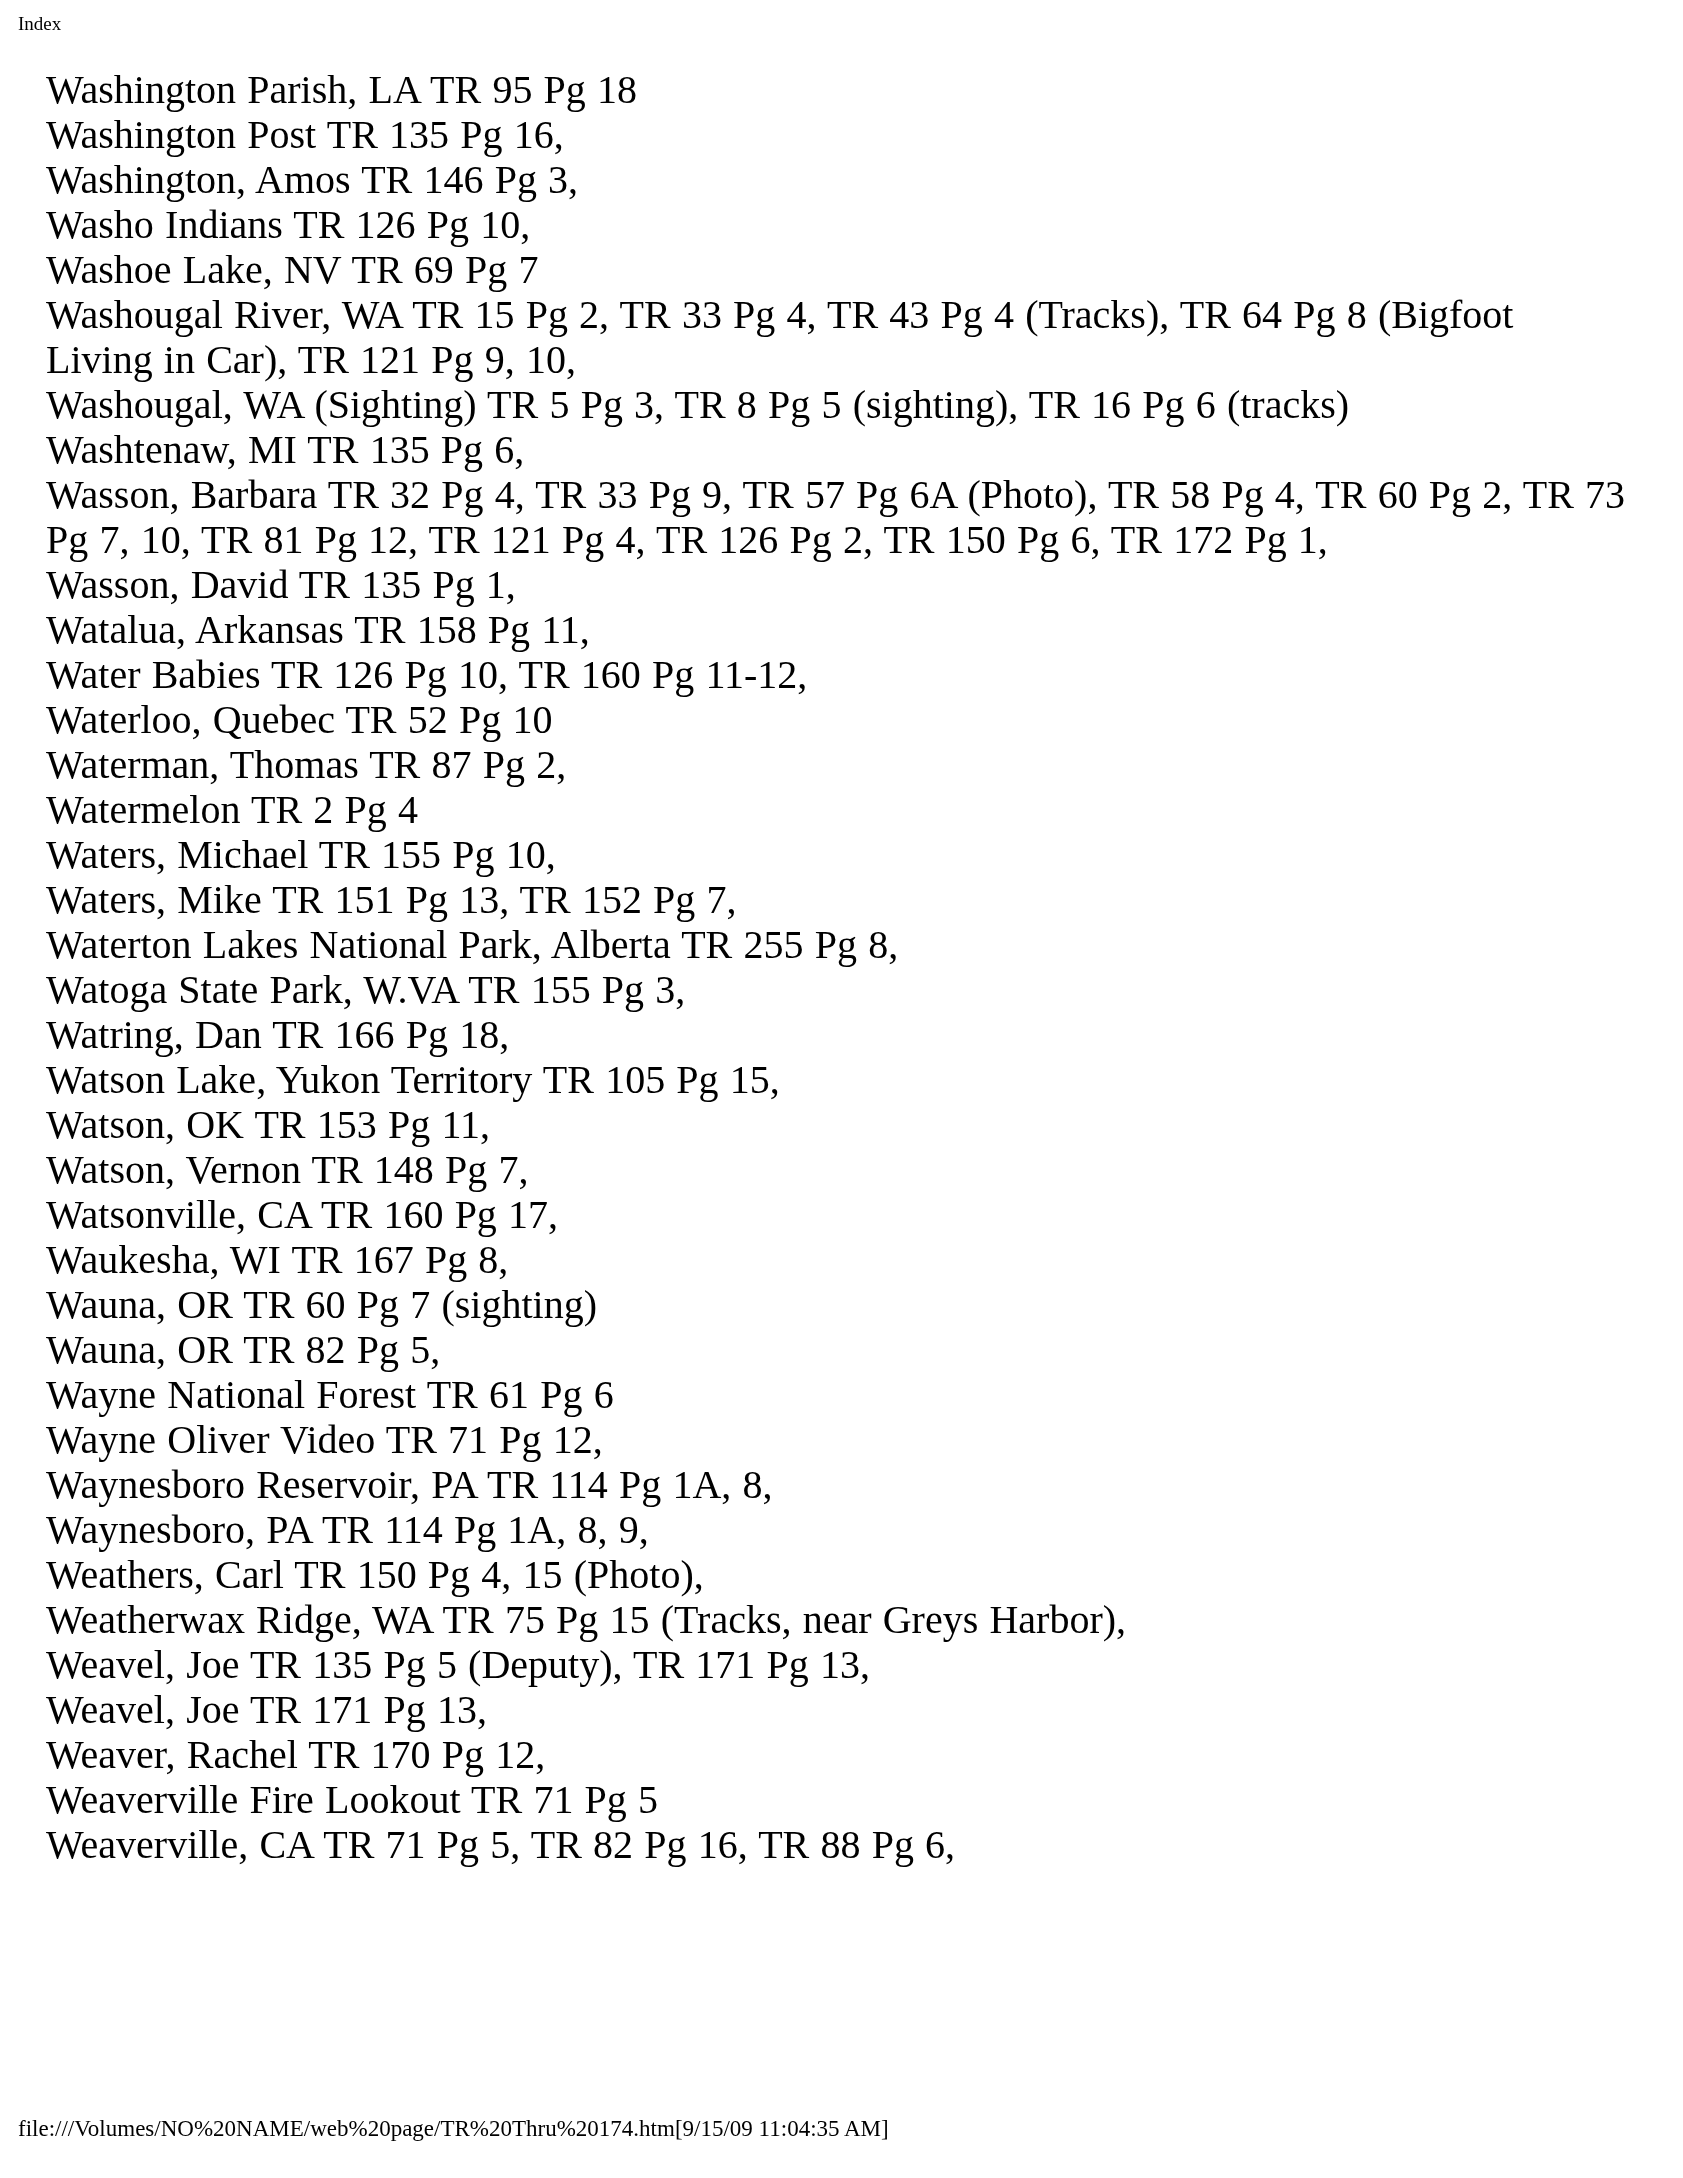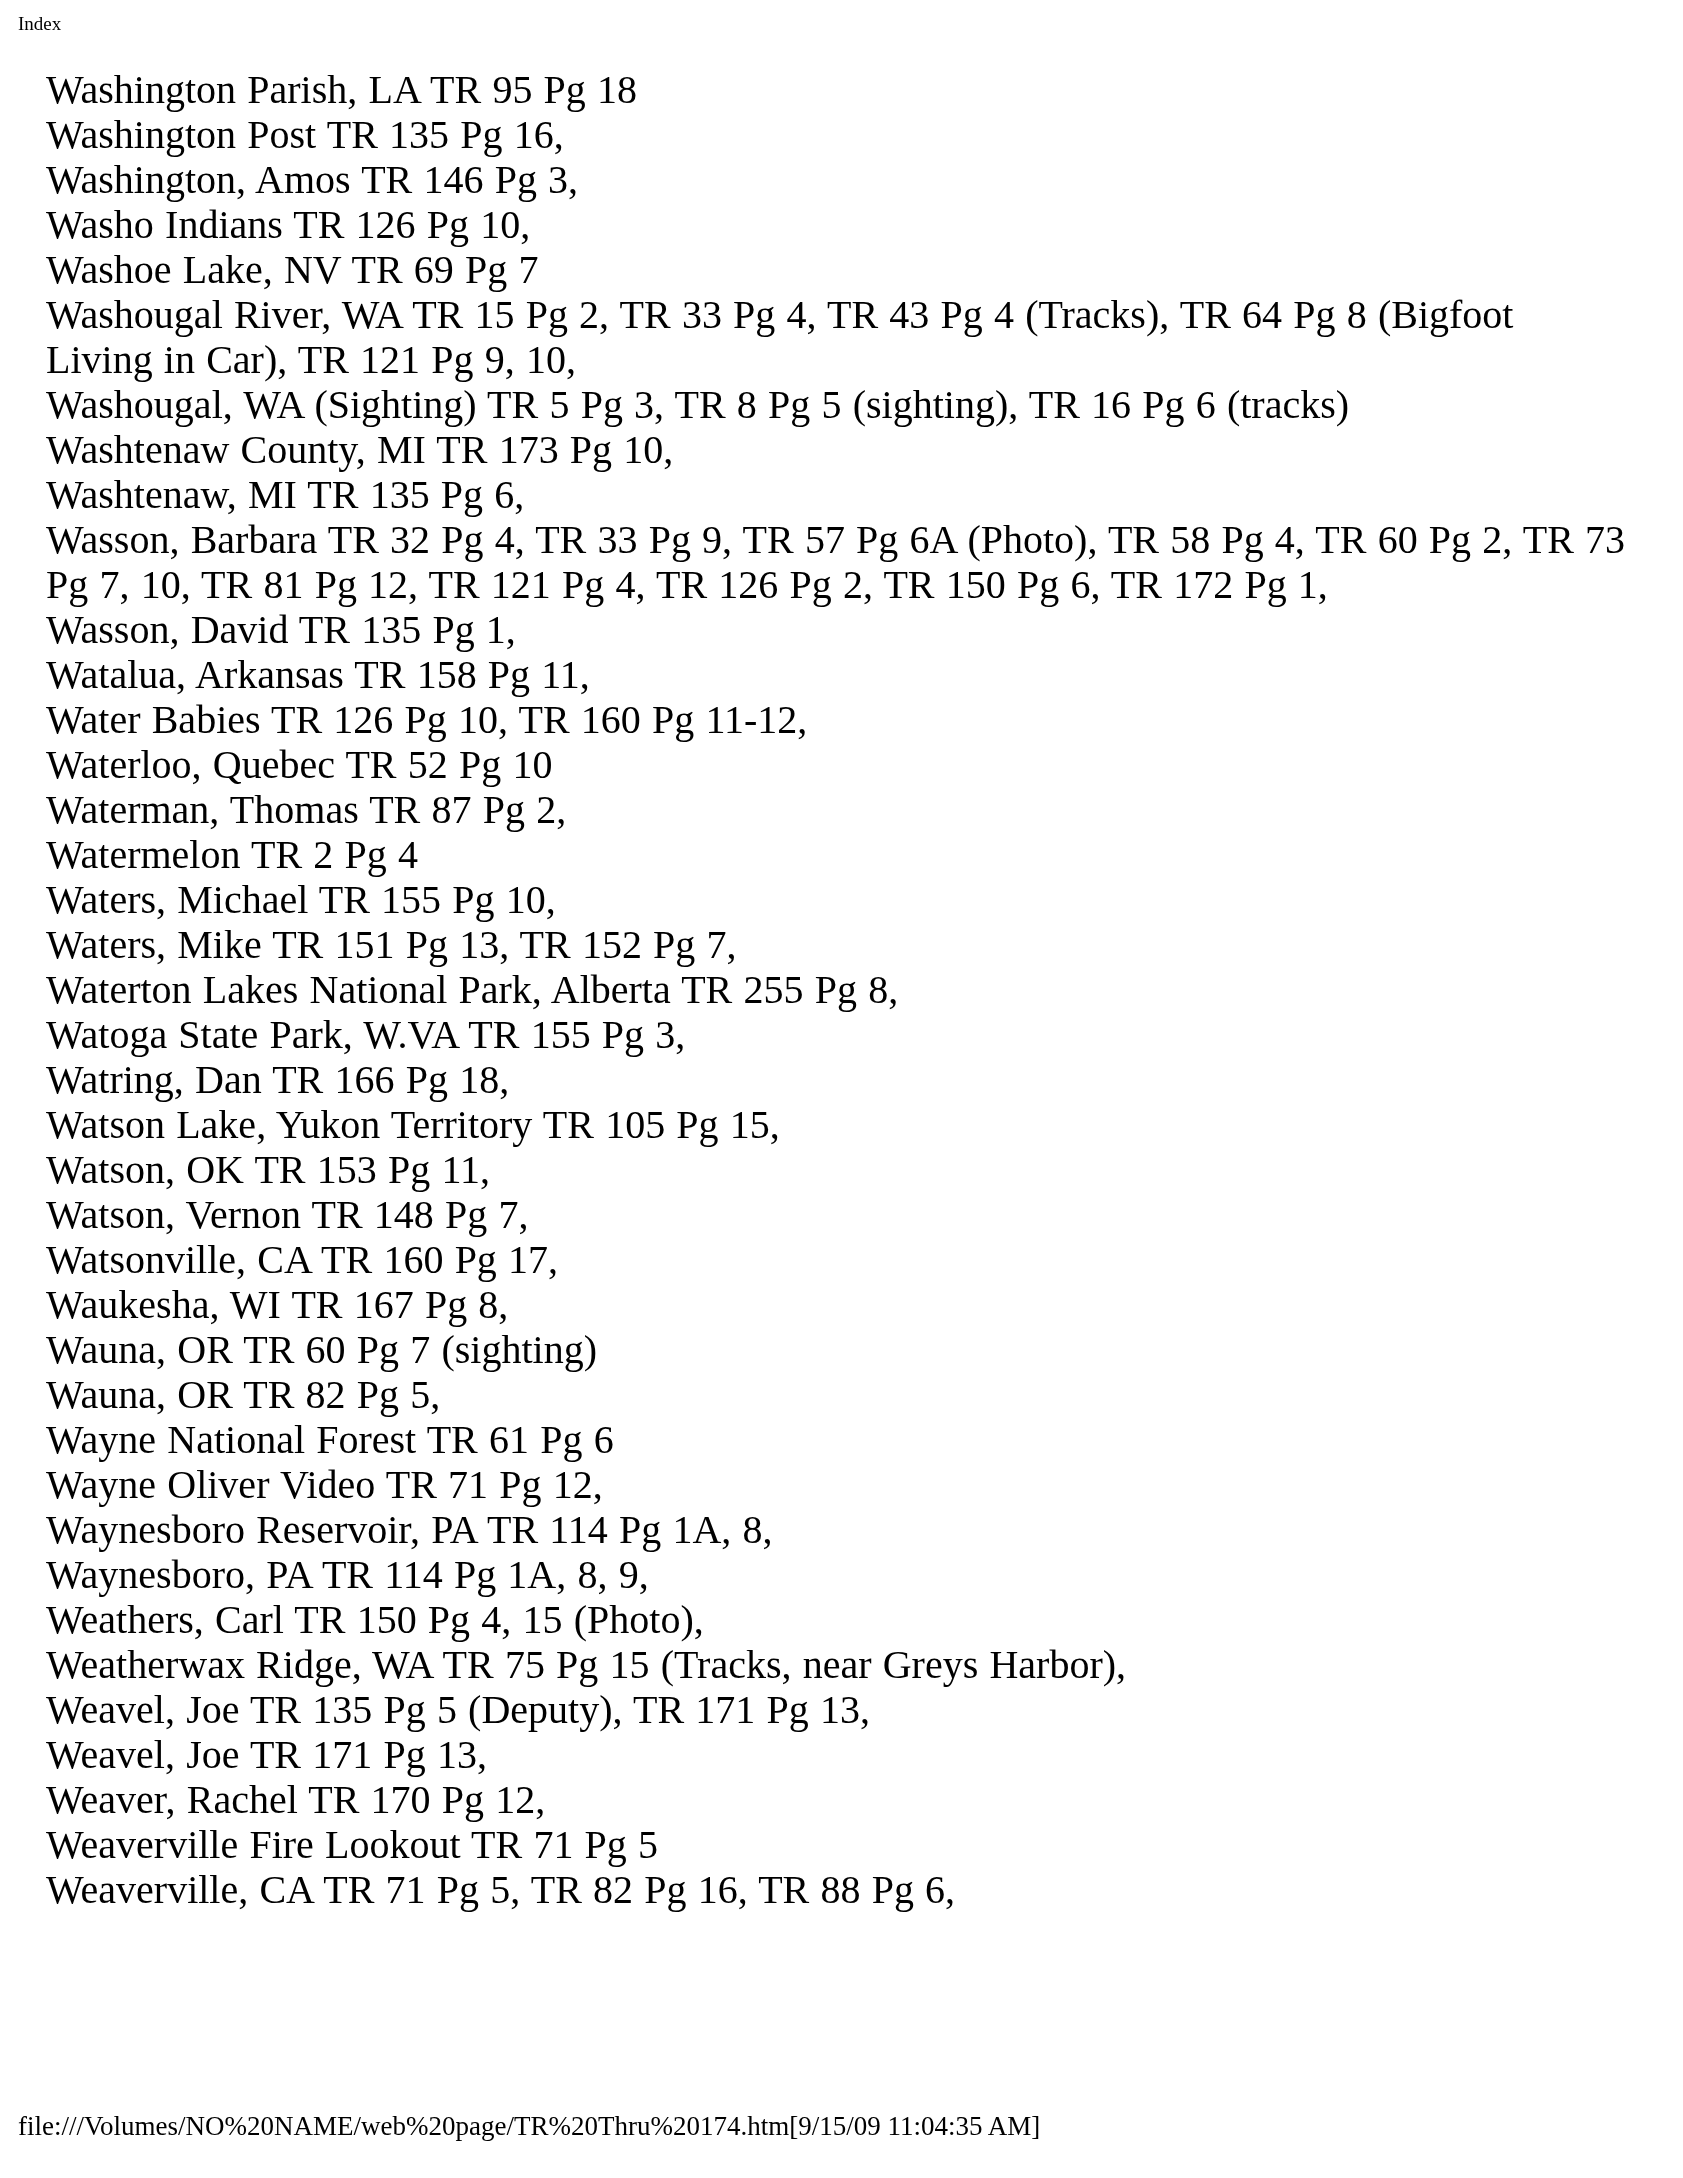--- a/index.html
+++ b/index.html
@@ -45,40 +45,39 @@
     padding-left: 0;
     margin: 0;
     white-space: normal;
     word-spacing: 1.2px;
   }
   .footer {
     position: absolute;
     left: 18px;
     bottom: 36px;
     font-family: "Liberation Serif", serif;
-    font-size: 27px;
+    font-size: 23px;
     color: #000;
   }
 </style>
 </head>
 <body>
 
 <div class="page">
 
   <div class="header">Index</div>
 
   <div class="index-body">
       <div class="entry">Washington Parish, LA TR 95 Pg 18</div>
       <div class="entry">Washington Post TR 135 Pg 16,</div>
       <div class="entry">Washington, Amos TR 146 Pg 3,</div>
       <div class="entry">Washo Indians TR 126 Pg 10,</div>
       <div class="entry">Washoe Lake, NV TR 69 Pg 7</div>
       <div class="entry">Washougal River, WA TR 15 Pg 2, TR 33 Pg 4, TR 43 Pg 4 (Tracks), TR 64 Pg 8 (Bigfoot Living in Car), TR 121 Pg 9, 10,</div>
       <div class="entry">Washougal, WA (Sighting) TR 5 Pg 3, TR 8 Pg 5 (sighting), TR 16 Pg 6 (tracks)</div>
-      <div class="entry">Washtenaw County, MI TR 173 Pg 10,</div>
       <div class="entry">Washtenaw, MI TR 135 Pg 6,</div>
       <div class="entry">Wasson, Barbara TR 32 Pg 4, TR 33 Pg 9, TR 57 Pg 6A (Photo), TR 58 Pg 4, TR 60 Pg 2, TR 73 Pg 7, 10, TR 81 Pg 12, TR 121 Pg 4, TR 126 Pg 2, TR 150 Pg 6, TR 172 Pg 1,</div>
       <div class="entry">Wasson, David TR 135 Pg 1,</div>
       <div class="entry">Watalua, Arkansas TR 158 Pg 11,</div>
       <div class="entry">Water Babies TR 126 Pg 10, TR 160 Pg 11-12,</div>
       <div class="entry">Waterloo, Quebec TR 52 Pg 10</div>
       <div class="entry">Waterman, Thomas TR 87 Pg 2,</div>
       <div class="entry">Watermelon TR 2 Pg 4</div>
       <div class="entry">Waters, Michael TR 155 Pg 10,</div>
       <div class="entry">Waters, Mike TR 151 Pg 13, TR 152 Pg 7,</div>

